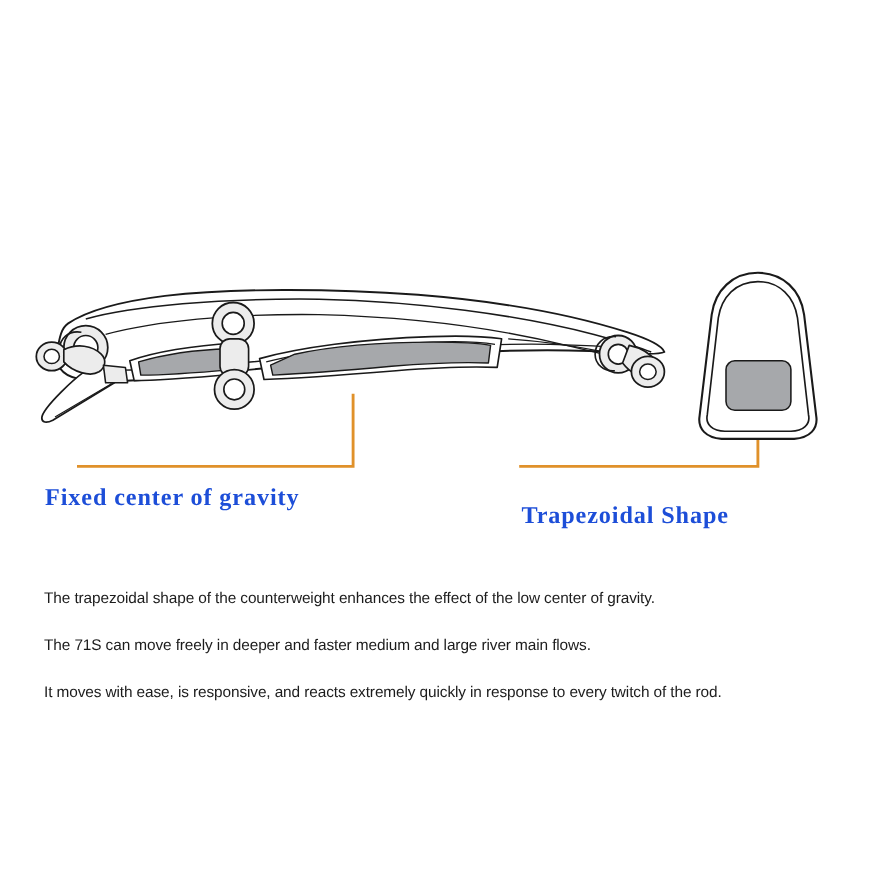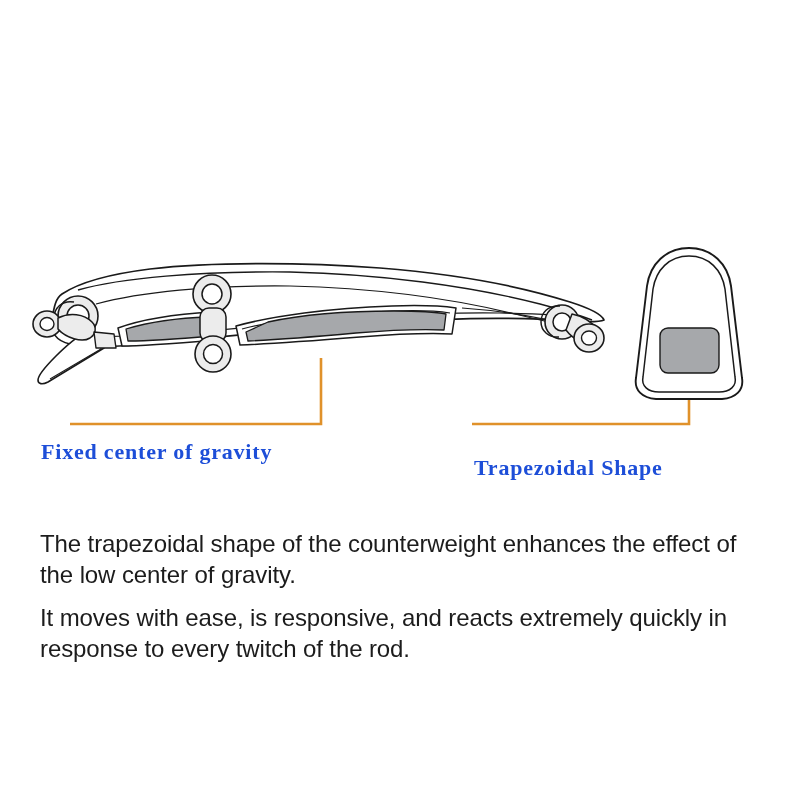--- a/index.html
+++ b/index.html
@@ -84,21 +84,21 @@
   
   .body-copy {
     position: absolute;
     left: 40px;
     top: 528px;
     width: 715px;
   }
   .body-copy p {
     margin: 0 0 12px 0;
     font-family: "Liberation Sans", sans-serif;
-    font-size: 24px;
+    font-size: 14px;
     line-height: 31px;
     color: #1c1c1c;
     letter-spacing: -0.1px;
   }
   .body-copy p:last-child { margin-bottom: 8px; }
 </style>
 </head>
 <body>
 
 <div class="page">
@@ -230,16 +230,17 @@
     </svg>
   </div>
 
   <div class="callouts">
     <span class="callout-label callout-left">Fixed center of gravity</span>
     <span class="callout-label callout-right">Trapezoidal Shape</span>
   </div>
 
   <div class="body-copy">
     <p>The trapezoidal shape of the counterweight enhances the effect of the low center of gravity.</p>
+    <p>The 71S can move freely in deeper and faster medium and large river main flows.</p>
     <p>It moves with ease, is responsive, and reacts extremely quickly in response to every twitch of the rod.</p>
   </div>
 
 </div>
 
 </body></html>

